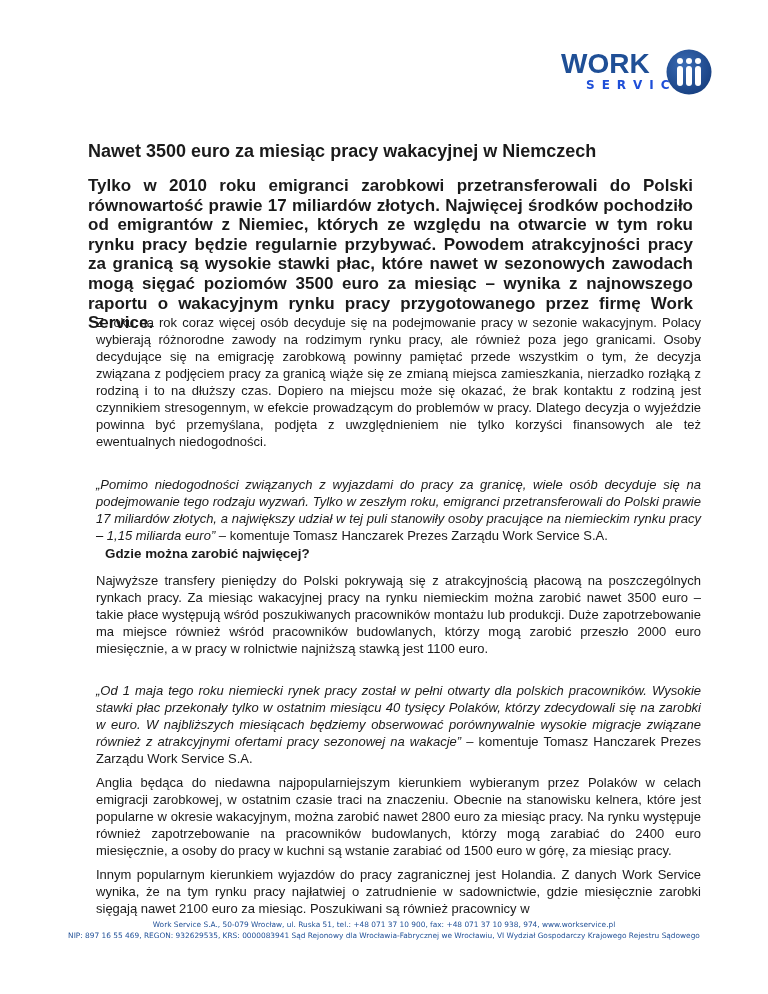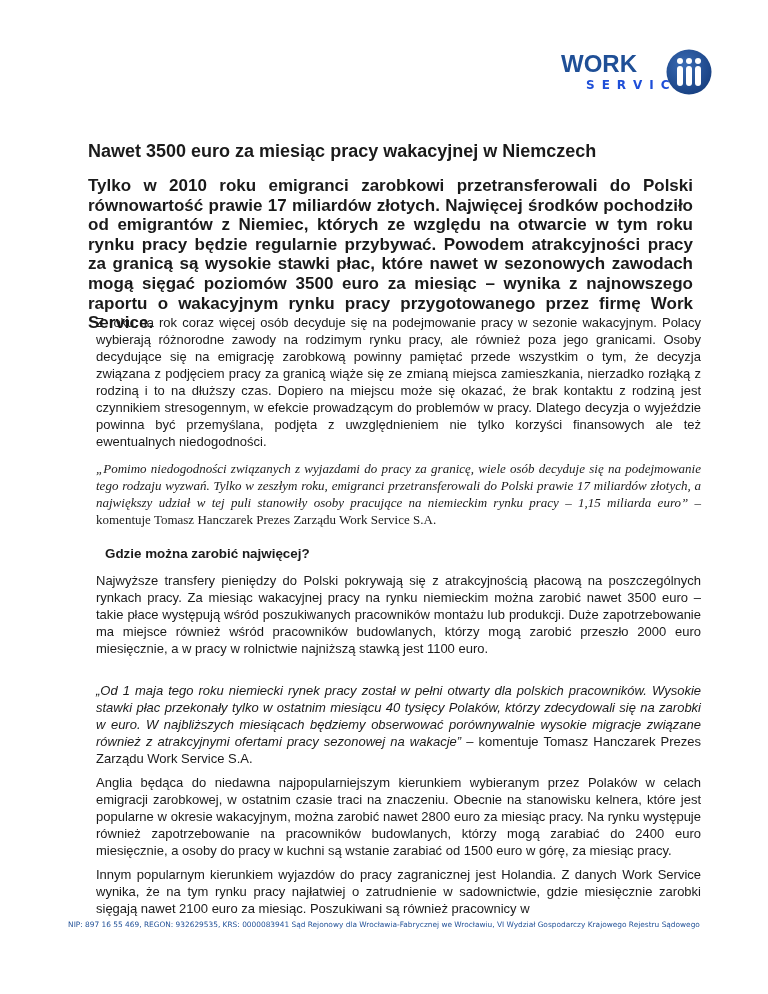--- a/index.html
+++ b/index.html
@@ -21,21 +21,21 @@
       top: 48px;
       width: 160px;
       height: 56px;
     }
     .logo-work {
       position: absolute;
       left: 1px;
       top: 1px;
       font-family: "Liberation Sans", sans-serif;
       font-weight: bold;
-      font-size: 24px;
+      font-size: 28px;
       letter-spacing: 0px;
       color: #1f4f96;
       line-height: 29px;
     }
     .logo-service {
       position: absolute;
       left: 2px;
       top: 31px;
       font-family: "DejaVu Sans", sans-serif;
       font-size: 12px;
@@ -87,21 +87,21 @@
     .subhead {
       position: absolute;
       left: 88px;
       width: 605px;
       font-size: 13.4px;
       font-weight: bold;
       line-height: 18px;
       margin: 17px;
     }
     .p1 { top: 306px; }
-    .p2 { top: 452px; font-family: Liberation Serif, serif; }
+    .p2 { top: 468px; }
     .h2 { top: 528px; }
     .p3 { top: 564px; }
     .p4 { top: 674px; }
     .p5 { top: 766px; }
     .p6 { top: 858px; }
     .footer {
       position: absolute;
       left: 40px;
       top: 919px;
       width: 688px;
@@ -148,14 +148,15 @@
 
 <p class="para p3">Najwyższe transfery pieniędzy do Polski pokrywają się z atrakcyjnością płacową na poszczególnych rynkach pracy. Za miesiąc wakacyjnej pracy na rynku niemieckim można  zarobić nawet 3500 euro – takie płace występują wśród poszukiwanych pracowników montażu lub produkcji. Duże zapotrzebowanie ma miejsce również wśród pracowników budowlanych, którzy mogą zarobić przeszło 2000 euro miesięcznie, a w pracy w rolnictwie najniższą stawką jest 1100 euro.</p>
 
 <p class="para italic p4"><span class="q">„Od 1 maja tego roku niemiecki rynek pracy został w pełni otwarty dla polskich pracowników. Wysokie stawki płac przekonały tylko w ostatnim miesiącu 40 tysięcy Polaków, którzy zdecydowali się na zarobki w euro. W najbliższych miesiącach będziemy obserwować porównywalnie wysokie migracje związane również z atrakcyjnymi ofertami pracy sezonowej na wakacje”</span><span> – komentuje Tomasz Hanczarek Prezes Zarządu Work Service S.A.</span></p>
 
 <p class="para p5">Anglia będąca do niedawna najpopularniejszym kierunkiem wybieranym przez Polaków w celach emigracji zarobkowej, w ostatnim czasie traci na znaczeniu. Obecnie na stanowisku kelnera, które jest popularne w okresie wakacyjnym, można zarobić nawet 2800 euro za miesiąc pracy. Na rynku występuje również zapotrzebowanie na pracowników budowlanych, którzy mogą zarabiać do 2400 euro miesięcznie, a osoby do pracy w kuchni są wstanie zarabiać od 1500 euro w górę, za miesiąc pracy.</p>
 
 <p class="para p6">Innym popularnym kierunkiem wyjazdów do pracy zagranicznej jest Holandia. Z danych Work Service wynika, że na tym rynku pracy najłatwiej o zatrudnienie w sadownictwie, gdzie miesięcznie zarobki sięgają nawet 2100 euro za miesiąc. Poszukiwani są również pracownicy w</p>
 
 <div class="footer">
+  <div>Work Service S.A., 50-079 Wrocław, ul. Ruska 51, tel.: +48 071 37 10 900, fax: +48 071 37 10 938, 974, www.workservice.pl</div>
   <div>NIP: 897 16 55 469, REGON: 932629535, KRS: 0000083941 Sąd Rejonowy dla Wrocławia-Fabrycznej we Wrocławiu, VI Wydział Gospodarczy Krajowego Rejestru Sądowego</div>
 </div>
 
 </body></html>

